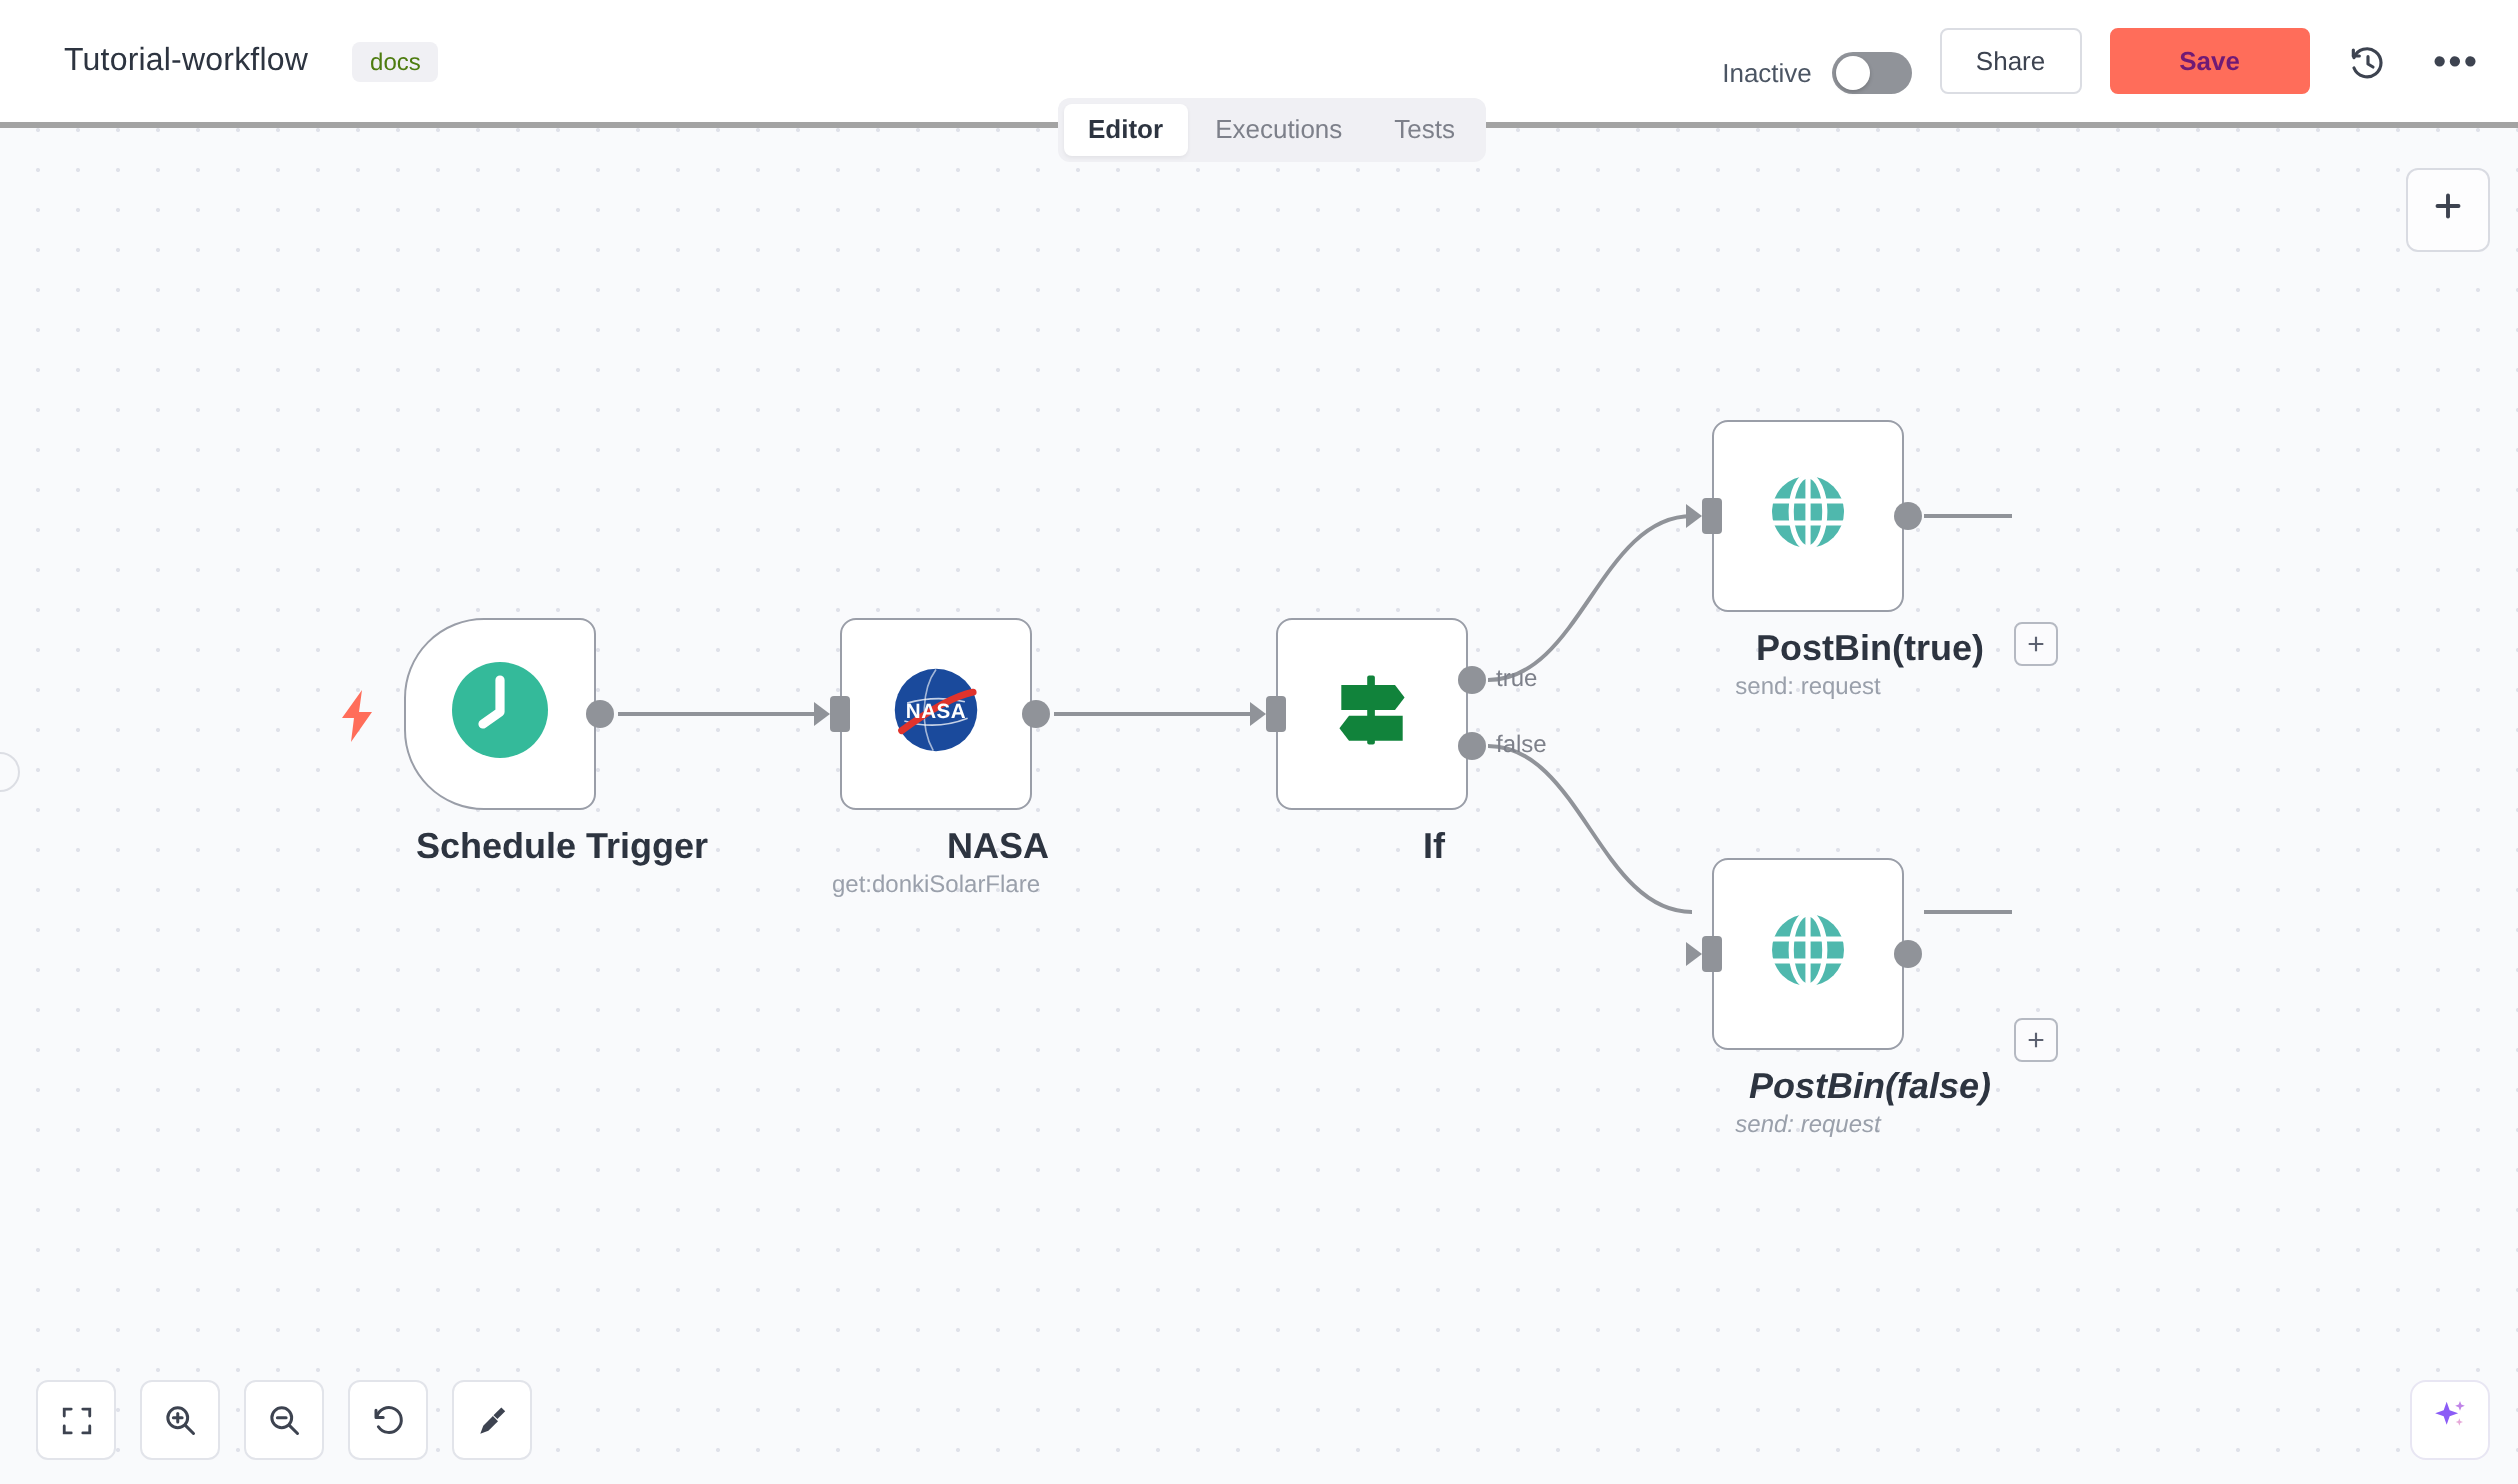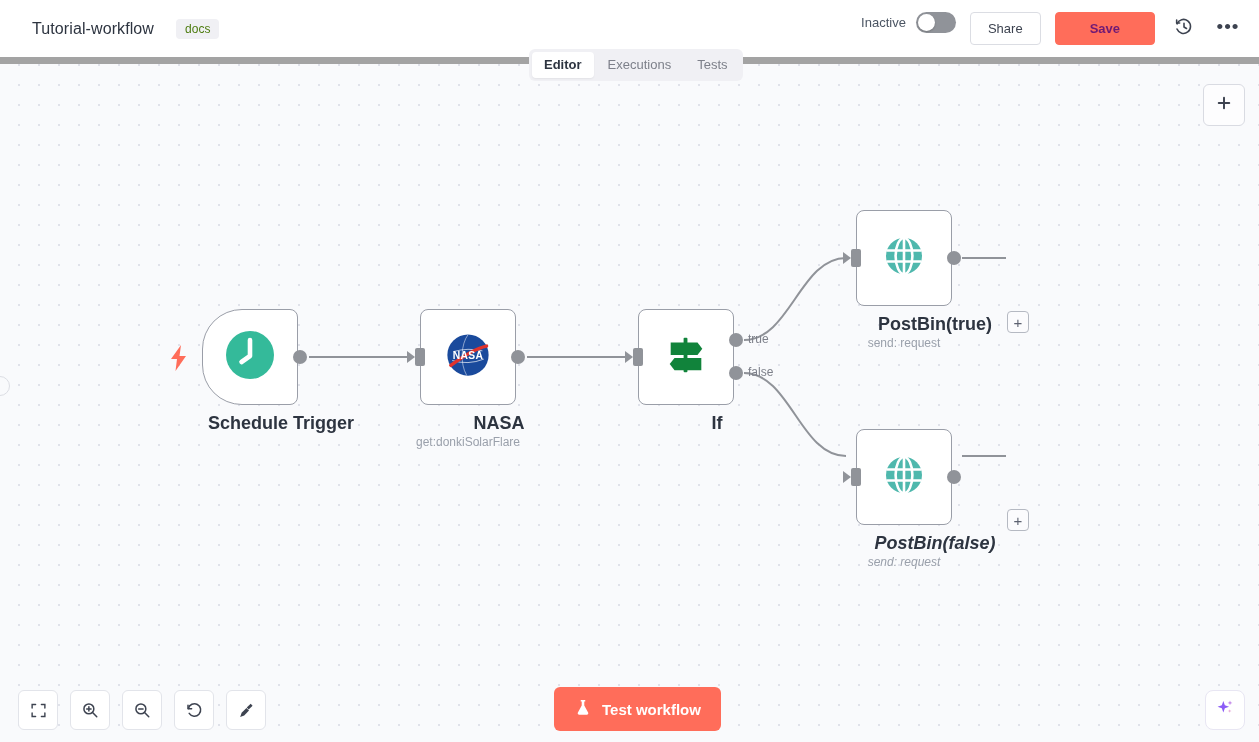--- a/index.html
+++ b/index.html
@@ -7,30 +7,30 @@
     width:1259px;height:742px;overflow:hidden;
     font-family:"Liberation Sans", sans-serif;
     background:#fff;color:#2d3440;
     -webkit-font-smoothing:antialiased;
   }
   .app{position:relative;width:1259px;height:742px;}
 
   
   .header{
     position:absolute;left:0;top:0;width:1259px;height:64px;
-    background:#ffffff;border-bottom:7px solid #a3a3a3;
+    background:#ffffff;border-bottom:3px solid #a3a3a3;
     display:flex;align-items:center;box-sizing:border-box;
     padding:0 16px 0 32px;z-index:30;
   }
   .wf-title{font-size:16px;font-weight:400;color:#2d3440;letter-spacing:.1px;}
   .tag-pill{
     margin-left:22px;background:#f0f0f4;color:#4d7c0f;
     font-size:12px;border-radius:4px;padding:4px 9px;line-height:1;
   }
-  .header-right{margin-left:auto;display:flex;align-items:flex-start;gap:14px;}
+  .header-right{margin-left:auto;display:flex;align-items:flex-end;gap:14px;}
   .activator{display:flex;align-items:center;gap:10px;}
   .activator-label{font-size:13px;color:#4b5563;}
   .toggle{
     width:40px;height:21px;border-radius:11px;background:#909399;
     position:relative;cursor:pointer;flex:none;
   }
   .toggle .knob{
     position:absolute;top:2px;left:2px;width:17px;height:17px;
     border-radius:50%;background:#fff;box-shadow:0 1px 2px rgba(0,0,0,.2);
   }
@@ -352,28 +352,20 @@
         </svg>
       </div>
       <div class="tool-btn">
         <svg width="18" height="18" viewBox="0 0 24 24" fill="#3d4350">
           <path d="M19.8 3.2 L14.6 8.4 L12 5.8 L17.2 0.6 Z" transform="translate(1,3)"></path>
           <path d="M12.6 9.4 L6.2 15.8 L4.2 21.2 L9.6 19.2 L16 12.8 Z"></path>
         </svg>
       </div>
     </div>
 
-    <button class="test-btn">
-      <span>
-        <svg width="18" height="19" viewBox="0 0 24 24" fill="#ffffff">
-          <path d="M9 2h6v2h-1.3v5.3l5.1 9.2A2 2 0 0 1 17 21.5H7a2 2 0 0 1-1.8-3L10.3 9.3V4H9Z"></path>
-        </svg>
-      </span>
-      <span>Test workflow</span>
-    </button>
 
     <div class="ai-btn">
       <span>
         <svg width="20" height="20" viewBox="0 0 24 24">
           <path d="M10 3.5 L11.8 8.6 L16.9 10.4 L11.8 12.2 L10 17.3 L8.2 12.2 L3.1 10.4 L8.2 8.6 Z" fill="#8b5cf6"></path>
           <path d="M18 3 L18.8 5.1 L20.9 5.9 L18.8 6.7 L18 8.8 L17.2 6.7 L15.1 5.9 L17.2 5.1 Z" fill="#c084e8"></path>
           <path d="M17.6 13.4 L18.2 15 L19.8 15.6 L18.2 16.2 L17.6 17.8 L17 16.2 L15.4 15.6 L17 15 Z" fill="#e6a8d8"></path>
         </svg>
       </span>
     </div>

